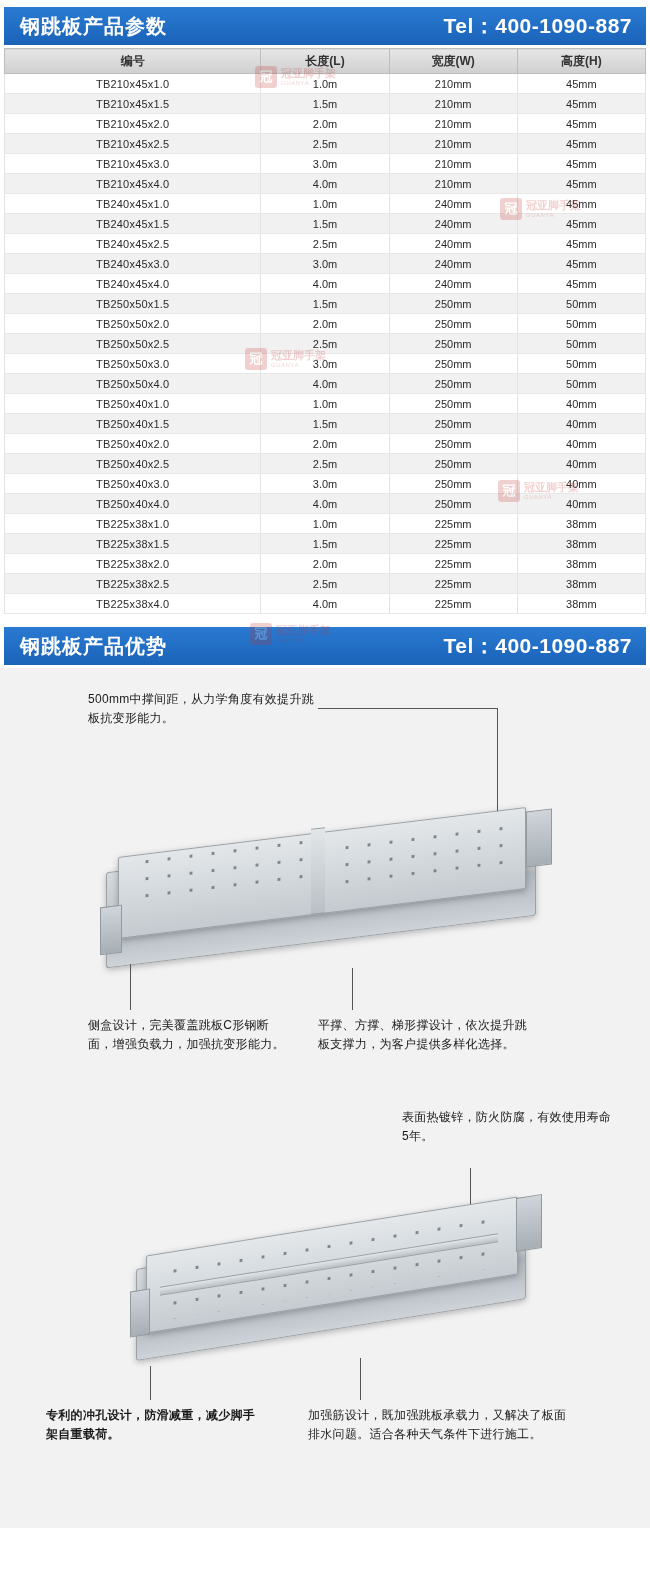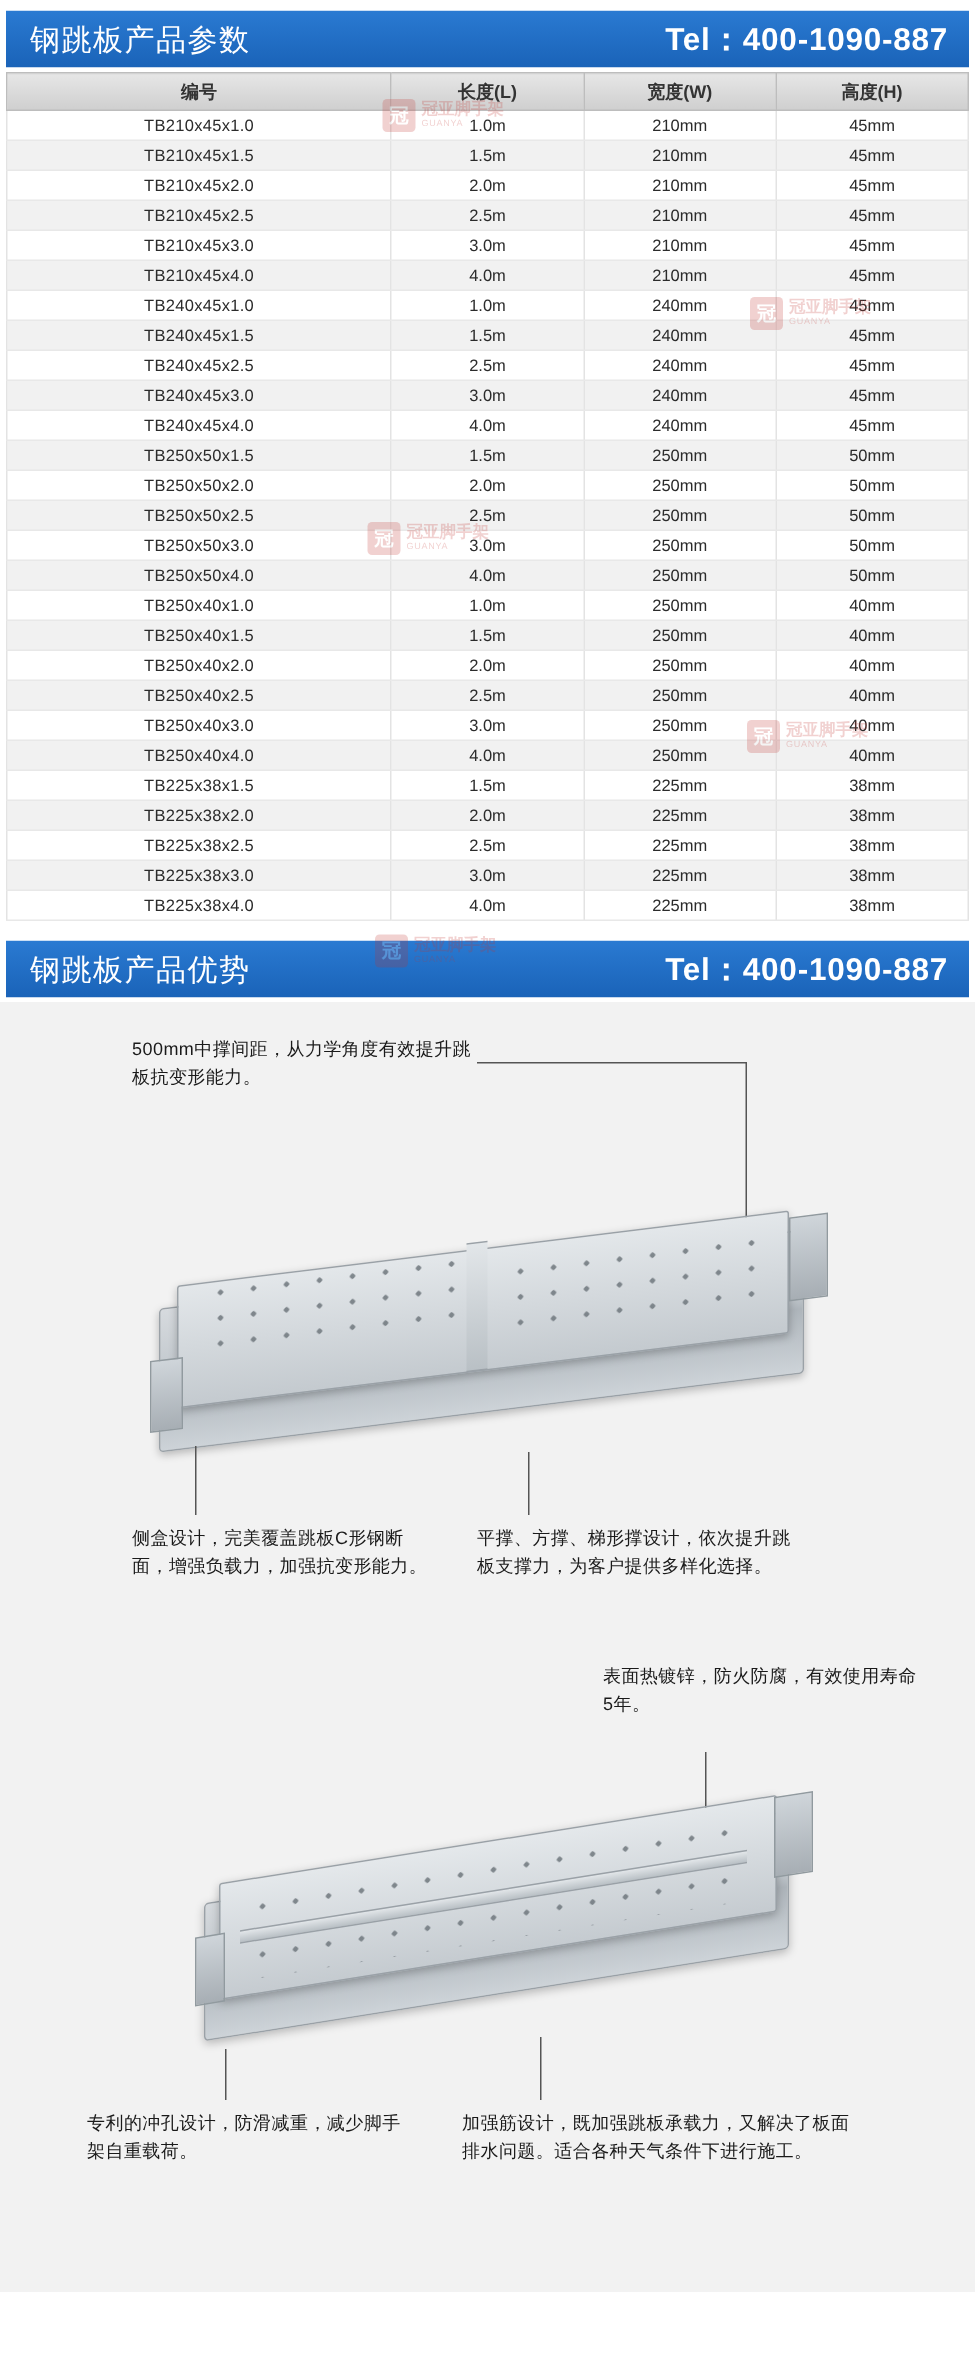--- a/index.html
+++ b/index.html
@@ -26,21 +26,21 @@
     display: flex;
     align-items: center;
     justify-content: space-between;
     padding: 0 14px 0 16px;
     border-top: 3px solid #ffffff;
     border-bottom: 3px solid #ffffff;
   }
   .section-bar .sec-title {
     color: #ffffff;
     font-size: 20px;
-    font-weight: normal;
+    font-weight: bold;
     letter-spacing: 1px;
     white-space: nowrap;
   }
   .section-bar .sec-tel {
     color: #ffffff;
     font-size: 21px;
     font-weight: bold;
     letter-spacing: 0.5px;
     white-space: nowrap;
   }
@@ -121,21 +121,21 @@
     position: absolute;
     font-size: 12px;
     line-height: 1.55;
     color: #1a1a1a;
     letter-spacing: .3px;
   }
   .c1 { left: 88px;  top: 22px;  width: 230px; }
   .c2 { left: 88px;  top: 348px; width: 200px; }
   .c3 { left: 318px; top: 348px; width: 215px; }
   .c4 { left: 402px; top: 440px; width: 210px; }
-  .c5 { left: 58px;  top: 738px; width: 215px; }
+  .c5 { left: 46px;  top: 738px; width: 215px; font-weight: bold; }
   .c6 { left: 308px; top: 738px; width: 270px; }
 
   .leader { position: absolute; background: #555; }
   .l-h { height: 1px; }
   .l-v { width: 1px; }
 
   
   .board-wrap { position: absolute; }
   .board1 { left: 96px; top: 120px; width: 470px; height: 210px; }
   .board2 { left: 130px; top: 510px; width: 420px; height: 200px; }
@@ -355,40 +355,40 @@
             <td>250mm</td>
             <td>40mm</td>
           </tr>
           <tr>
             <td class="code">TB250x40x4.0</td>
             <td>4.0m</td>
             <td>250mm</td>
             <td>40mm</td>
           </tr>
           <tr>
+            <td class="code">TB225x38x1.0</td>
+            <td>1.0m</td>
+            <td>225mm</td>
+            <td>38mm</td>
+          </tr>
+          <tr>
             <td class="code">TB225x38x1.5</td>
             <td>1.5m</td>
             <td>225mm</td>
             <td>38mm</td>
           </tr>
           <tr>
             <td class="code">TB225x38x2.0</td>
             <td>2.0m</td>
             <td>225mm</td>
             <td>38mm</td>
           </tr>
           <tr>
             <td class="code">TB225x38x2.5</td>
             <td>2.5m</td>
-            <td>225mm</td>
-            <td>38mm</td>
-          </tr>
-          <tr>
-            <td class="code">TB225x38x3.0</td>
-            <td>3.0m</td>
             <td>225mm</td>
             <td>38mm</td>
           </tr>
           <tr>
             <td class="code">TB225x38x4.0</td>
             <td>4.0m</td>
             <td>225mm</td>
             <td>38mm</td>
           </tr>
         </tbody>

